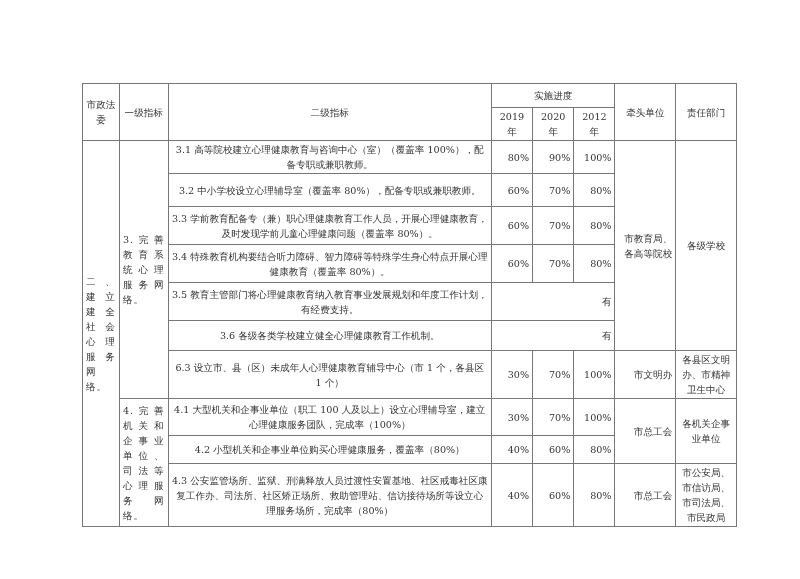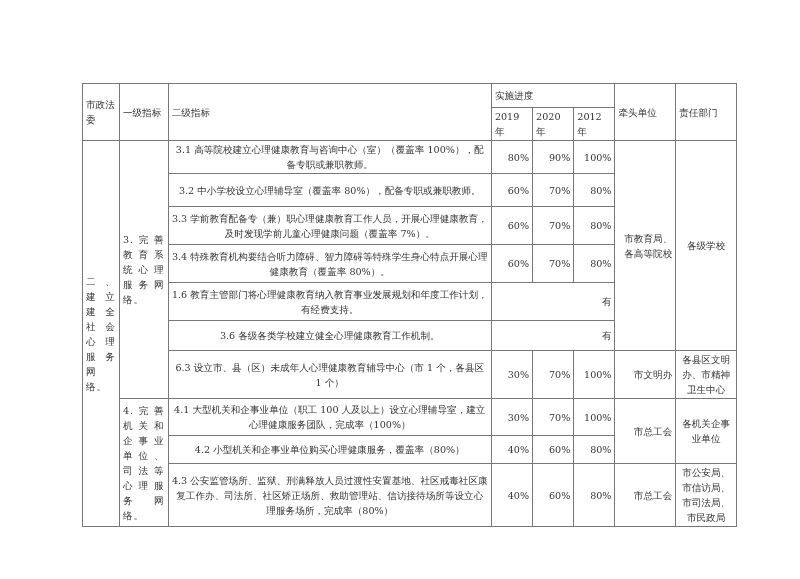--- a/index.html
+++ b/index.html
@@ -1,21 +1,21 @@
 <!DOCTYPE html>
 <html><head>
 <meta charset="utf-8">
 <style>
   html, body { margin:0; padding:0; background:#ffffff; }
   body { width:800px; height:579px; position:relative; overflow:hidden;
          font-family:"DejaVu Serif","Liberation Serif",serif; color:#333; }
   table.doc { position:absolute; left:82px; top:83px; width:655px;
               border-collapse:collapse; table-layout:fixed; font-size:9.6px; line-height:15px; }
   table.doc td, table.doc th { border:1px solid #777; padding:1px 3px; vertical-align:middle; font-weight:normal; }
-  th { text-align:left; color:#333; }
+  th { text-align:center; color:#333; }
   .c { text-align:right; }
   .l { text-align:center; }
   .justify { text-align:justify; letter-spacing:1px; }
   .col-task { width:34px; }
   .col-l1 { width:45px; }
   .col-l2 { width:298px; }
   .col-y { width:38px; }
   .col-lead { width:56px; }
   .col-resp { width:56px; }
 </style>
@@ -58,33 +58,33 @@
     <td rowspan="6" class="c">市教育局、各高等院校</td>
     <td rowspan="6" class="l">各级学校</td>
   </tr>
   <tr style="height:33px">
     <td class="l">3.2 中小学校设立心理辅导室（覆盖率 80%），配备专职或兼职教师。</td>
     <td class="c">60%</td>
     <td class="c">70%</td>
     <td class="c">80%</td>
   </tr>
   <tr style="height:38px">
-    <td class="l">3.3 学前教育配备专（兼）职心理健康教育工作人员，开展心理健康教育，及时发现学前儿童心理健康问题（覆盖率 7%）。</td>
+    <td class="l">3.3 学前教育配备专（兼）职心理健康教育工作人员，开展心理健康教育，及时发现学前儿童心理健康问题（覆盖率 80%）。</td>
     <td class="c">60%</td>
     <td class="c">70%</td>
     <td class="c">80%</td>
   </tr>
   <tr style="height:38px">
     <td class="l">3.4 特殊教育机构要结合听力障碍、智力障碍等特殊学生身心特点开展心理健康教育（覆盖率 80%）。</td>
     <td class="c">60%</td>
     <td class="c">70%</td>
     <td class="c">80%</td>
   </tr>
   <tr style="height:38px">
-    <td class="l">1.6 教育主管部门将心理健康教育纳入教育事业发展规划和年度工作计划，有经费支持。</td>
+    <td class="l">3.5 教育主管部门将心理健康教育纳入教育事业发展规划和年度工作计划，有经费支持。</td>
     <td colspan="3" class="c">有</td>
   </tr>
   <tr style="height:30px">
     <td class="l">3.6 各级各类学校建立健全心理健康教育工作机制。</td>
     <td colspan="3" class="c">有</td>
   </tr>
   <tr style="height:41px">
     <td class="l">6.3 设立市、县（区）未成年人心理健康教育辅导中心（市 1 个，各县区 1 个）</td>
     <td class="c">30%</td>
     <td class="c">70%</td>

